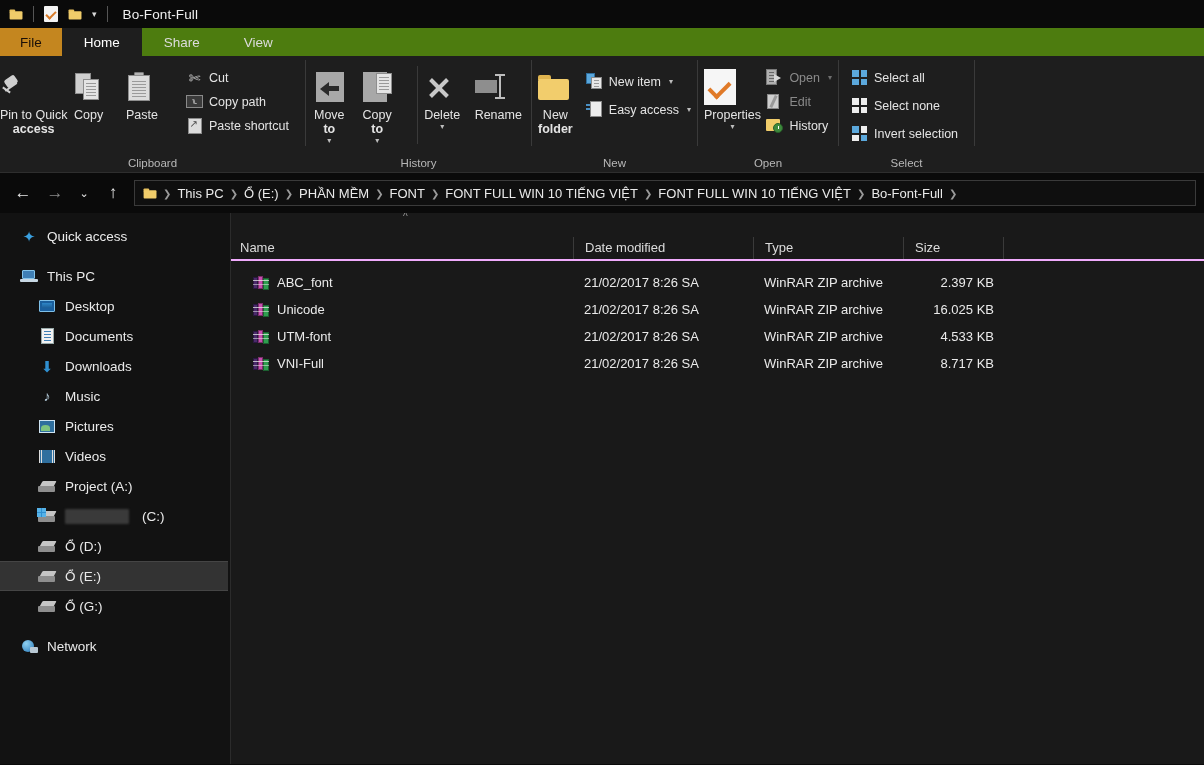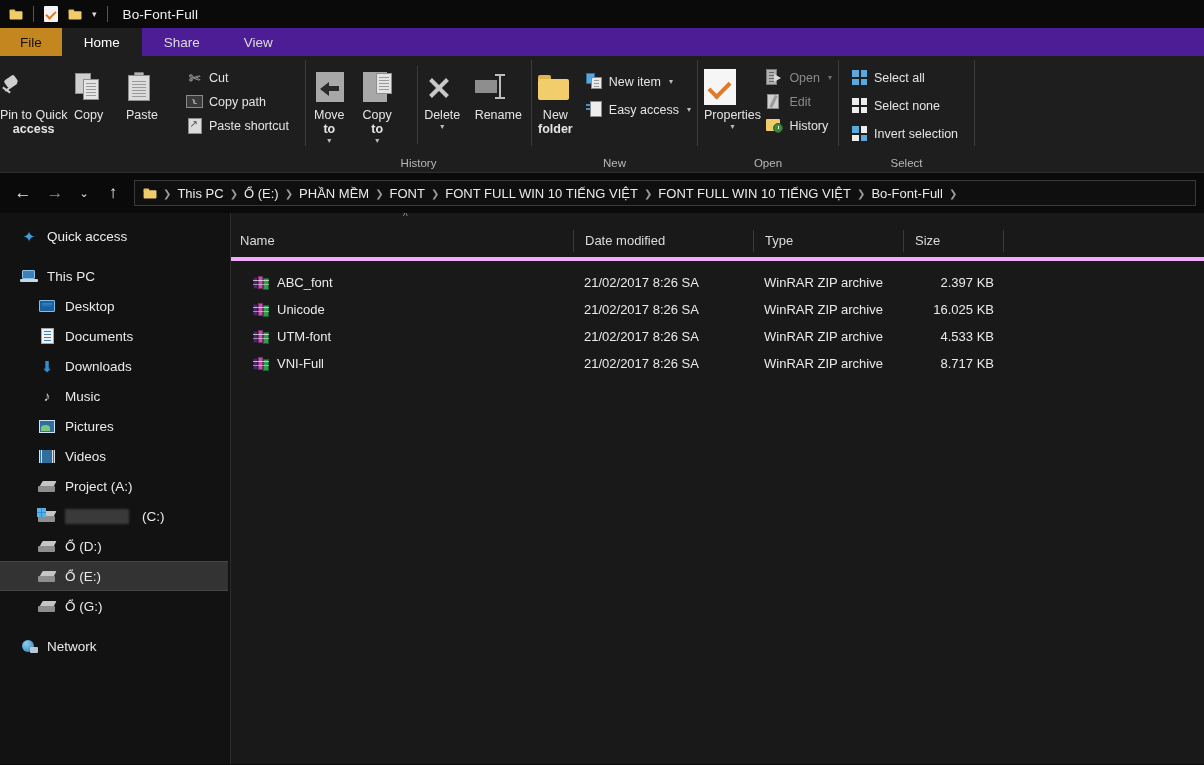--- a/index.html
+++ b/index.html
@@ -43,21 +43,21 @@
   .doccheck { width:14px; height:16px; background:#f4f4f4; position:relative; border-radius:1px; }
   .doccheck::after {
     content:''; position:absolute; left:2px; top:5px; width:8px; height:4px;
     border-left:2px solid #d87a28; border-bottom:2px solid #d87a28;
     transform: rotate(-45deg);
   }
 
   
   .tabstrip {
     height: 28px;
-    background: #4c1d95;
+    background: #4d7c0f;
     display: flex;
     align-items: stretch;
   }
   .tab {
     padding: 0 22px;
     display: flex; align-items: center;
     font-size: 13.5px; color: #dcdcdc;
     cursor: default;
   }
   .tab.file { background: #c4861f; color: #1a1008; font-weight: 400; padding: 0 20px; }
@@ -303,22 +303,22 @@
   .i-net .globe { position:absolute; left:1px; top:1px; width:12px; height:12px; border-radius:50%;
     background:radial-gradient(circle at 35% 30%, #8fd0f0, #2878b8); }
   .i-net .cab { position:absolute; left:9px; top:8px; width:8px; height:6px; background:#b8c8d4; border-radius:1px; }
   .redact { display:inline-block; width:64px; height:15px; background:#3a3a3a; border-radius:1px;
             filter: blur(1.2px); vertical-align:middle; margin-right:4px; }
 
   
   .content { flex: 1; background: #191919; position: relative; overflow: hidden; }
   .sortmark { position:absolute; left:405px; top:214px; font-size:10px; color:#9a9a9a; line-height:1; }
   .colhdr {
-    height: 31px; display: flex; align-items: flex-start;
-    border-bottom: 4px solid #f0abfc;
+    height: 31px; display: flex; align-items: flex-end;
+    border-bottom: 2px solid #f0abfc;
     margin-top: 17px;
   }
   .col {
     font-size: 13px; color: #dcdcdc; padding-left: 11px;
     height: 22px; line-height: 22px;
     border-left: 1px solid #3a3a3a; cursor: default;
   }
   .col:first-child { border-left: none; }
   .col.c-name { width: 342px; padding-left: 9px; }
   .col.c-date { width: 180px; }
@@ -411,20 +411,21 @@
           <div class="lbl">Copy path</div>
         </div>
         <div class="smallbtn">
           <div class="ico">
               <div class="pshort"></div>
             </div>
           <div class="lbl">Paste shortcut</div>
         </div>
       </div>
     </div>
+    <div class="rgroup-label">Clipboard</div>
   </div>
   <div class="rgroup-sep"></div>
 
   <div class="rgroup" style="width:225px">
     <div class="rgroup-body" style="padding-left:8px">
       <div class="bigbtn" style="width:50px">
         <div class="ico">
           <div class="movebox">
               <i class="sheet"></i>
               <i class="arrow"></i>

